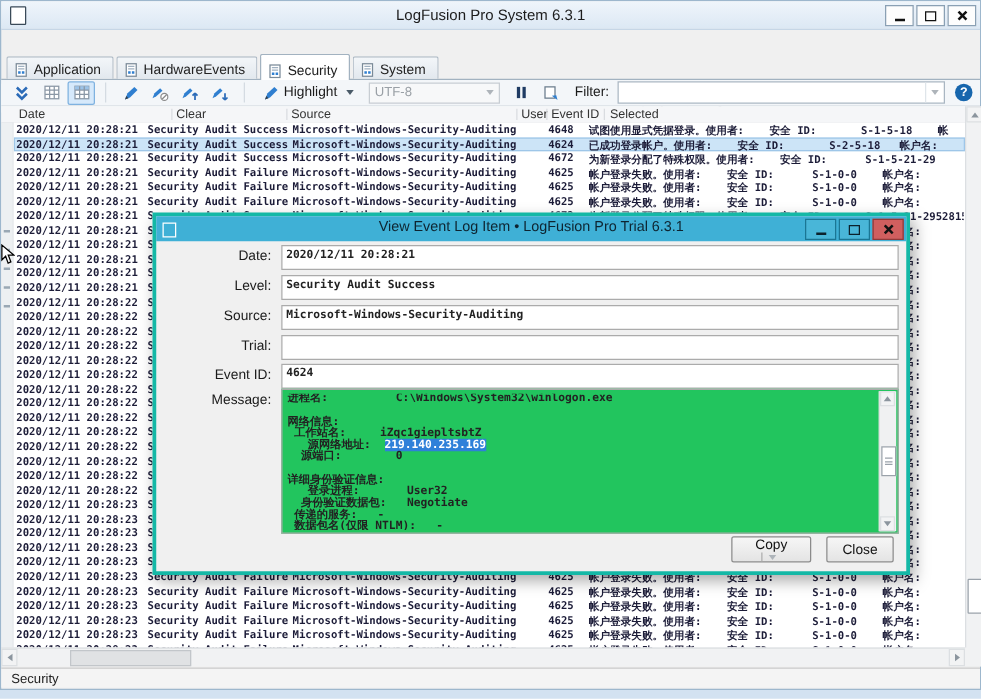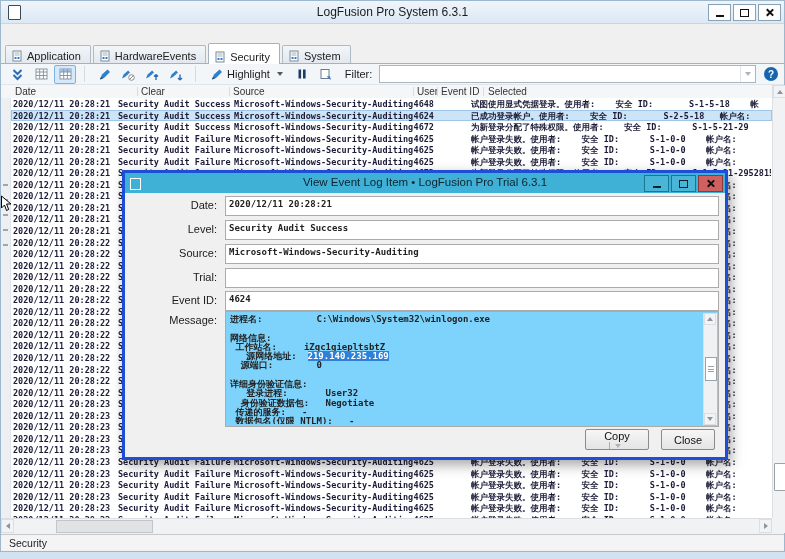--- a/index.html
+++ b/index.html
@@ -50,21 +50,21 @@
   
   #gutter{position:absolute;left:0;top:97px;width:9px;height:420px;background:#edf0f2;border-right:1px solid #e3e6e9;}
   .gdash{position:absolute;left:2px;width:5px;height:2px;background:#9aa8b4;}
   #logarea{position:absolute;left:10px;top:97px;width:761px;height:420px;background:#fff;overflow:hidden;}
   .lrow{position:relative;height:11.55px;font-family:"DejaVu Sans Mono",monospace;font-size:8.5px;font-weight:bold;color:#1c1c38;}
   .lrow.sel{background:#cce4f7;outline:1px solid #9ec6e8;outline-offset:-1px;}
   .lc{position:absolute;top:1px;white-space:pre;overflow:hidden;}
   .cd{left:2px;width:104px;}
   .cl{left:107px;width:113px;}
   .cs{left:223px;width:185px;}
-  .ce{left:395px;width:28px;text-align:right;}
+  .ce{left:420px;width:28px;text-align:right;}
   .cm{left:460px;right:1px;}
 
   
   .arrowbox{display:flex;align-items:center;justify-content:center;background:#f2f3f4;border:1px solid #dcdfe2;box-sizing:border-box;}
   .tri-up{width:0;height:0;border-left:3.5px solid transparent;border-right:3.5px solid transparent;border-bottom:4.5px solid #8b959e;}
   .tri-dn{width:0;height:0;border-left:3.5px solid transparent;border-right:3.5px solid transparent;border-top:4.5px solid #8b959e;}
   .tri-lf{width:0;height:0;border-top:3.5px solid transparent;border-bottom:3.5px solid transparent;border-right:4.5px solid #8b959e;}
   .tri-rt{width:0;height:0;border-top:3.5px solid transparent;border-bottom:3.5px solid transparent;border-left:4.5px solid #8b959e;}
   #vscroll{position:absolute;left:771px;top:84px;width:14px;height:448px;background:#f1f2f3;border-left:1px solid #dcdfe2;box-sizing:border-box;}
   #vup{position:absolute;left:0;top:0;width:13px;height:13px;}
@@ -74,32 +74,32 @@
   #hlf{position:absolute;left:0;top:0;width:13px;height:14px;}
   #hrt{position:absolute;right:0;top:0;width:13px;height:14px;}
   #hthumb{position:absolute;left:55px;top:1px;width:95px;height:11px;background:#e0e2e4;border:1px solid #c2c6ca;}
   #corner{position:absolute;left:771px;top:517px;width:13px;height:15px;background:#f1f2f3;}
 
   
   #statusbar{position:absolute;left:0;top:533px;width:783px;height:16px;background:#f4f4f4;border-top:1px solid #c9c9c9;display:flex;align-items:center;justify-content:space-between;padding:0 8px;box-sizing:border-box;font-size:10.5px;color:#222;}
   #statusright{border-left:1px solid #d6d6d6;padding-left:10px;}
 
   
-  #dialog{position:absolute;left:122px;top:170px;width:606px;height:290px;background:#f0f0f0;border:3px solid #1d4ed8;box-sizing:border-box;box-shadow:3px 5px 12px rgba(0,0,0,.35);z-index:20;}
+  #dialog{position:absolute;left:122px;top:170px;width:606px;height:290px;background:#f0f0f0;border:3px solid #14b8a6;box-sizing:border-box;box-shadow:3px 5px 12px rgba(0,0,0,.35);z-index:20;}
   #dtitle{position:absolute;left:0;top:0;width:600px;height:20px;background:#3fb0d6;}
   #dtitletext{position:absolute;left:0;top:3px;width:100%;text-align:center;font-size:11.5px;color:#0e2430;}
   .dicon{position:absolute;left:5px;top:5px;width:9px;height:10px;border:1.5px solid #fff;background:transparent;}
   #dbtns{position:absolute;right:2px;top:2px;display:flex;gap:2px;}
   .dwbtn{width:23px;height:15px;border:1px solid #1a7694;background:#49b6d8;display:flex;align-items:center;justify-content:center;}
   .dwbtn.close{background:#d05f5f;border-color:#8f3a3a;}
   .dglyph-min{width:8px;height:2px;background:#0c222c;margin-top:6px;}
   .dglyph-max{width:7px;height:6px;border:1.5px solid #0c222c;}
   .dlabel{position:absolute;left:2px;width:90px;text-align:right;font-size:11px;color:#1a1a1a;}
   .dinput{position:absolute;left:100px;right:6px;height:16px;background:#fff;border:1px solid #ababab;font-family:"DejaVu Sans Mono",monospace;font-size:9px;font-weight:bold;color:#222;padding:2px 3px 0 3px;white-space:pre;overflow:hidden;}
-  #dmsgbox{position:absolute;left:100px;right:6px;top:138px;height:114px;background:#7dd3fc;border:1px solid #ababab;}
+  #dmsgbox{position:absolute;left:100px;right:6px;top:138px;height:114px;background:#22c55e;border:1px solid #ababab;}
   #dmsgtext{position:absolute;left:4px;top:3px;right:17px;bottom:2px;overflow:hidden;font-family:"DejaVu Sans Mono",monospace;font-size:9px;font-weight:bold;line-height:9.3px;color:#222;white-space:pre;}
   #dmsgtext .hl{background:#2f80d9;color:#fff;}
   #dmscroll{position:absolute;right:1px;top:1px;bottom:1px;width:13px;background:#f0f1f2;border-left:1px solid #e0e0e0;}
   #dmup{position:absolute;left:0;top:0;width:12px;height:12px;}
   #dmdn{position:absolute;left:0;bottom:0;width:12px;height:12px;}
   #dmthumb{position:absolute;left:1px;top:44px;width:10px;height:22px;background:#fff;border:1px solid #9aa2aa;display:flex;flex-direction:column;align-items:center;justify-content:center;gap:1.5px;}
   #dmthumb i{display:block;width:6px;height:1px;background:#9aa2aa;}
   #dlgbtns{position:absolute;right:10px;top:256px;display:flex;gap:12px;}
   .pbtn{height:19px;background:linear-gradient(#f6f6f6,#e4e4e4);border:1px solid #8b8b8b;border-radius:2px;font-size:11px;color:#111;display:flex;align-items:center;justify-content:center;}
   #copybtn{width:62px;padding:0;flex-direction:column;}
@@ -294,20 +294,24 @@
       </div>
       <div class="tsep"></div>
       <div class="tbtn">
         <svg width="13" height="13" viewBox="0 0 13 13">
             <path d="M2 11.5l2-5 5.5-5L12 4 6 10z" fill="#2f7fd0"></path>
             <path d="M2 11.5l1-2.8 1.8 1.8z" fill="#33404d"></path>
           </svg>
         <span>Highlight</span>
           <span class="dd"></span>
       </div>
+      <div id="enc">
+        <span>UTF-8</span>
+        <span class="vmark"></span>
+      </div>
       <div class="itn">
         <svg width="12" height="12" viewBox="0 0 12 12">
             <rect x="2.5" y="1.5" width="2.6" height="9" fill="#1f3b63"></rect>
             <rect x="7" y="1.5" width="2.6" height="9" fill="#1f3b63"></rect>
           </svg>
       </div>
       <div class="itn">
         <svg width="13" height="13" viewBox="0 0 13 13">
             <rect x="2" y="1.5" width="8" height="9" fill="#fff" stroke="#6a7c8c"></rect>
             <path d="M7.5 8.5 12 12l-1-3.8z" fill="#2f7fd0"></path>

